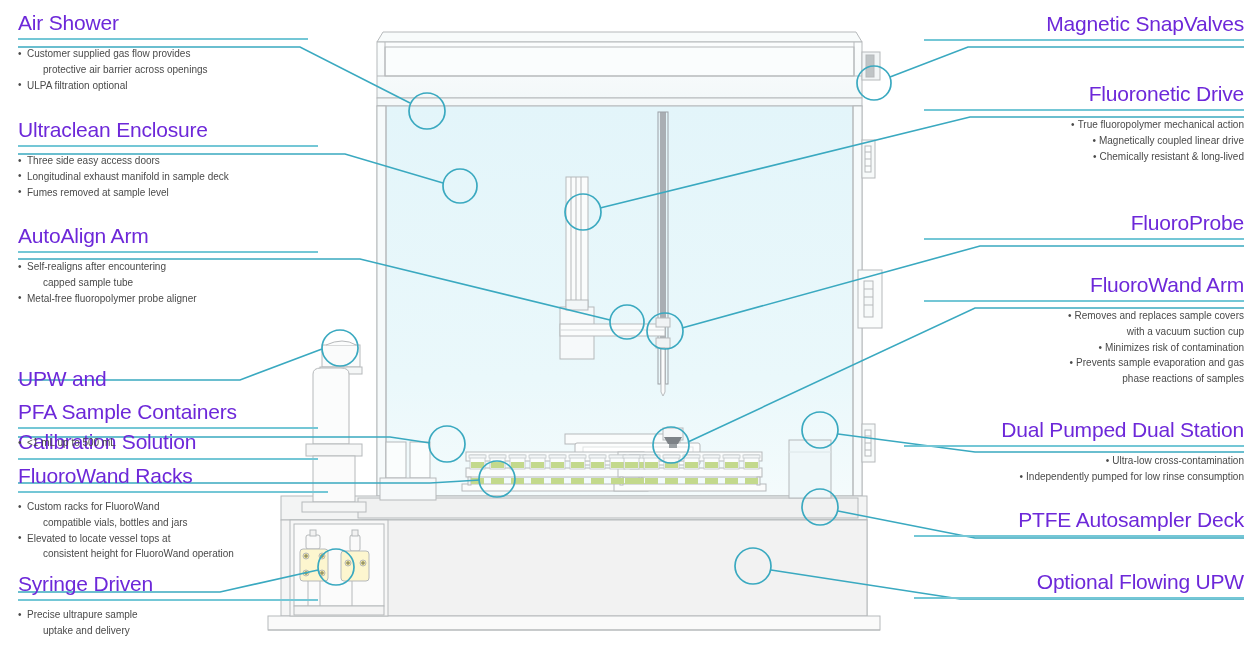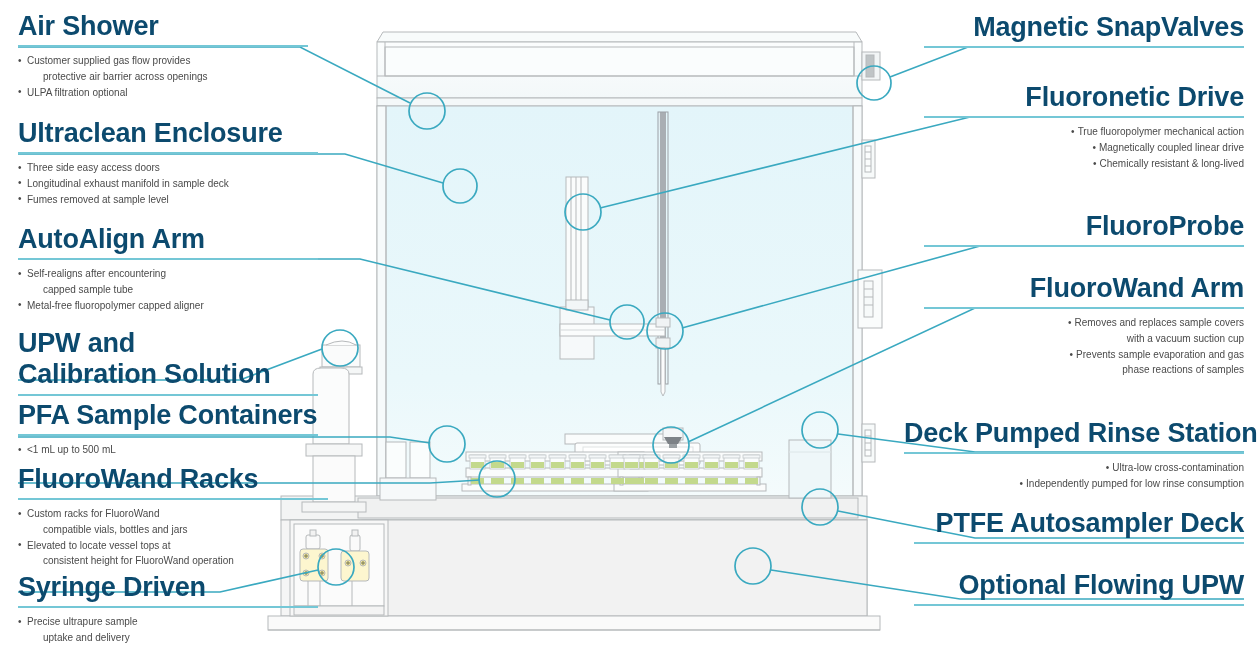--- a/index.html
+++ b/index.html
@@ -6,24 +6,24 @@
   body{
     width:1260px;height:655px;overflow:hidden;position:relative;
     font-family:"Liberation Sans","DejaVu Sans",sans-serif;
     color:#3c3c3c;
   }
   #stage{position:absolute;left:0;top:0;width:1260px;height:655px;}
 
   
   .callout{position:absolute;}
   .callout .title{
-    font-size:27px;font-weight:bold;color:#0c4a6e;
+    font-size:21px;font-weight:normal;color:#6d28d9;
     letter-spacing:-0.2px;line-height:1.16;white-space:nowrap;
   }
-  .callout .title.two-line{white-space:normal;}
+  .callout .title.two-line{white-space:normal;margin-top:39px;}
   .callout .rule{
     height:2px;background:#74c7d6;margin-top:3px;margin-bottom:6px;
   }
   .callout ul{list-style:none;margin:0;padding:0;}
   .callout li{
     font-size:10px;line-height:15.6px;color:#4a4a4a;
     position:relative;padding-left:9px;
   }
   .callout li:before{
     content:"\2022";position:absolute;left:0;top:-0.5px;color:#4a4a4a;
@@ -330,21 +330,21 @@
   </div>
 
   <div class="callout left" style="left:18px; top:224px; width:300px;">
     <div class="title">AutoAlign Arm</div>
     <div class="rule"></div>
     <ul>
       <li>
         <span>Self-realigns after encountering</span>
         <span class="ind">capped sample tube</span>
       </li>
-      <li><span>Metal-free fluoropolymer capped aligner</span></li>
+      <li><span>Metal-free fluoropolymer probe aligner</span></li>
     </ul>
   </div>
 
   <div class="callout left" style="left:18px; top:328px; width:300px;">
     <div class="title two-line">UPW and</div>
     <div class="title two-line">Calibration Solution</div>
     <div class="rule"></div>
   </div>
 
   <div class="callout left" style="left:18px; top:400px; width:300px;">
@@ -402,29 +402,30 @@
   </div>
 
   <div class="callout right" style="right:16px; top:273px; width:320px;">
     <div class="title">FluoroWand Arm</div>
     <div class="rule"></div>
     <ul>
       <li>
         <span class="b">•</span><span>Removes and replaces sample covers</span>
         <span class="ind">with a vacuum suction cup</span>
       </li>
+      <li><span class="b">•</span><span>Minimizes risk of contamination</span></li>
       <li>
         <span class="b">•</span><span>Prevents sample evaporation and gas</span>
         <span class="ind">phase reactions of samples</span>
       </li>
     </ul>
   </div>
 
   <div class="callout right" style="right:16px; top:418px; width:340px;">
-    <div class="title">Deck Pumped Rinse Station</div>
+    <div class="title">Dual Pumped Dual Station</div>
     <div class="rule"></div>
     <ul>
       <li><span class="b">•</span><span>Ultra-low cross-contamination</span></li>
       <li><span class="b">•</span><span>Independently pumped for low rinse consumption</span></li>
     </ul>
   </div>
 
   <div class="callout right" style="right:16px; top:508px; width:330px;">
     <div class="title">PTFE Autosampler Deck</div>
     <div class="rule"></div>

